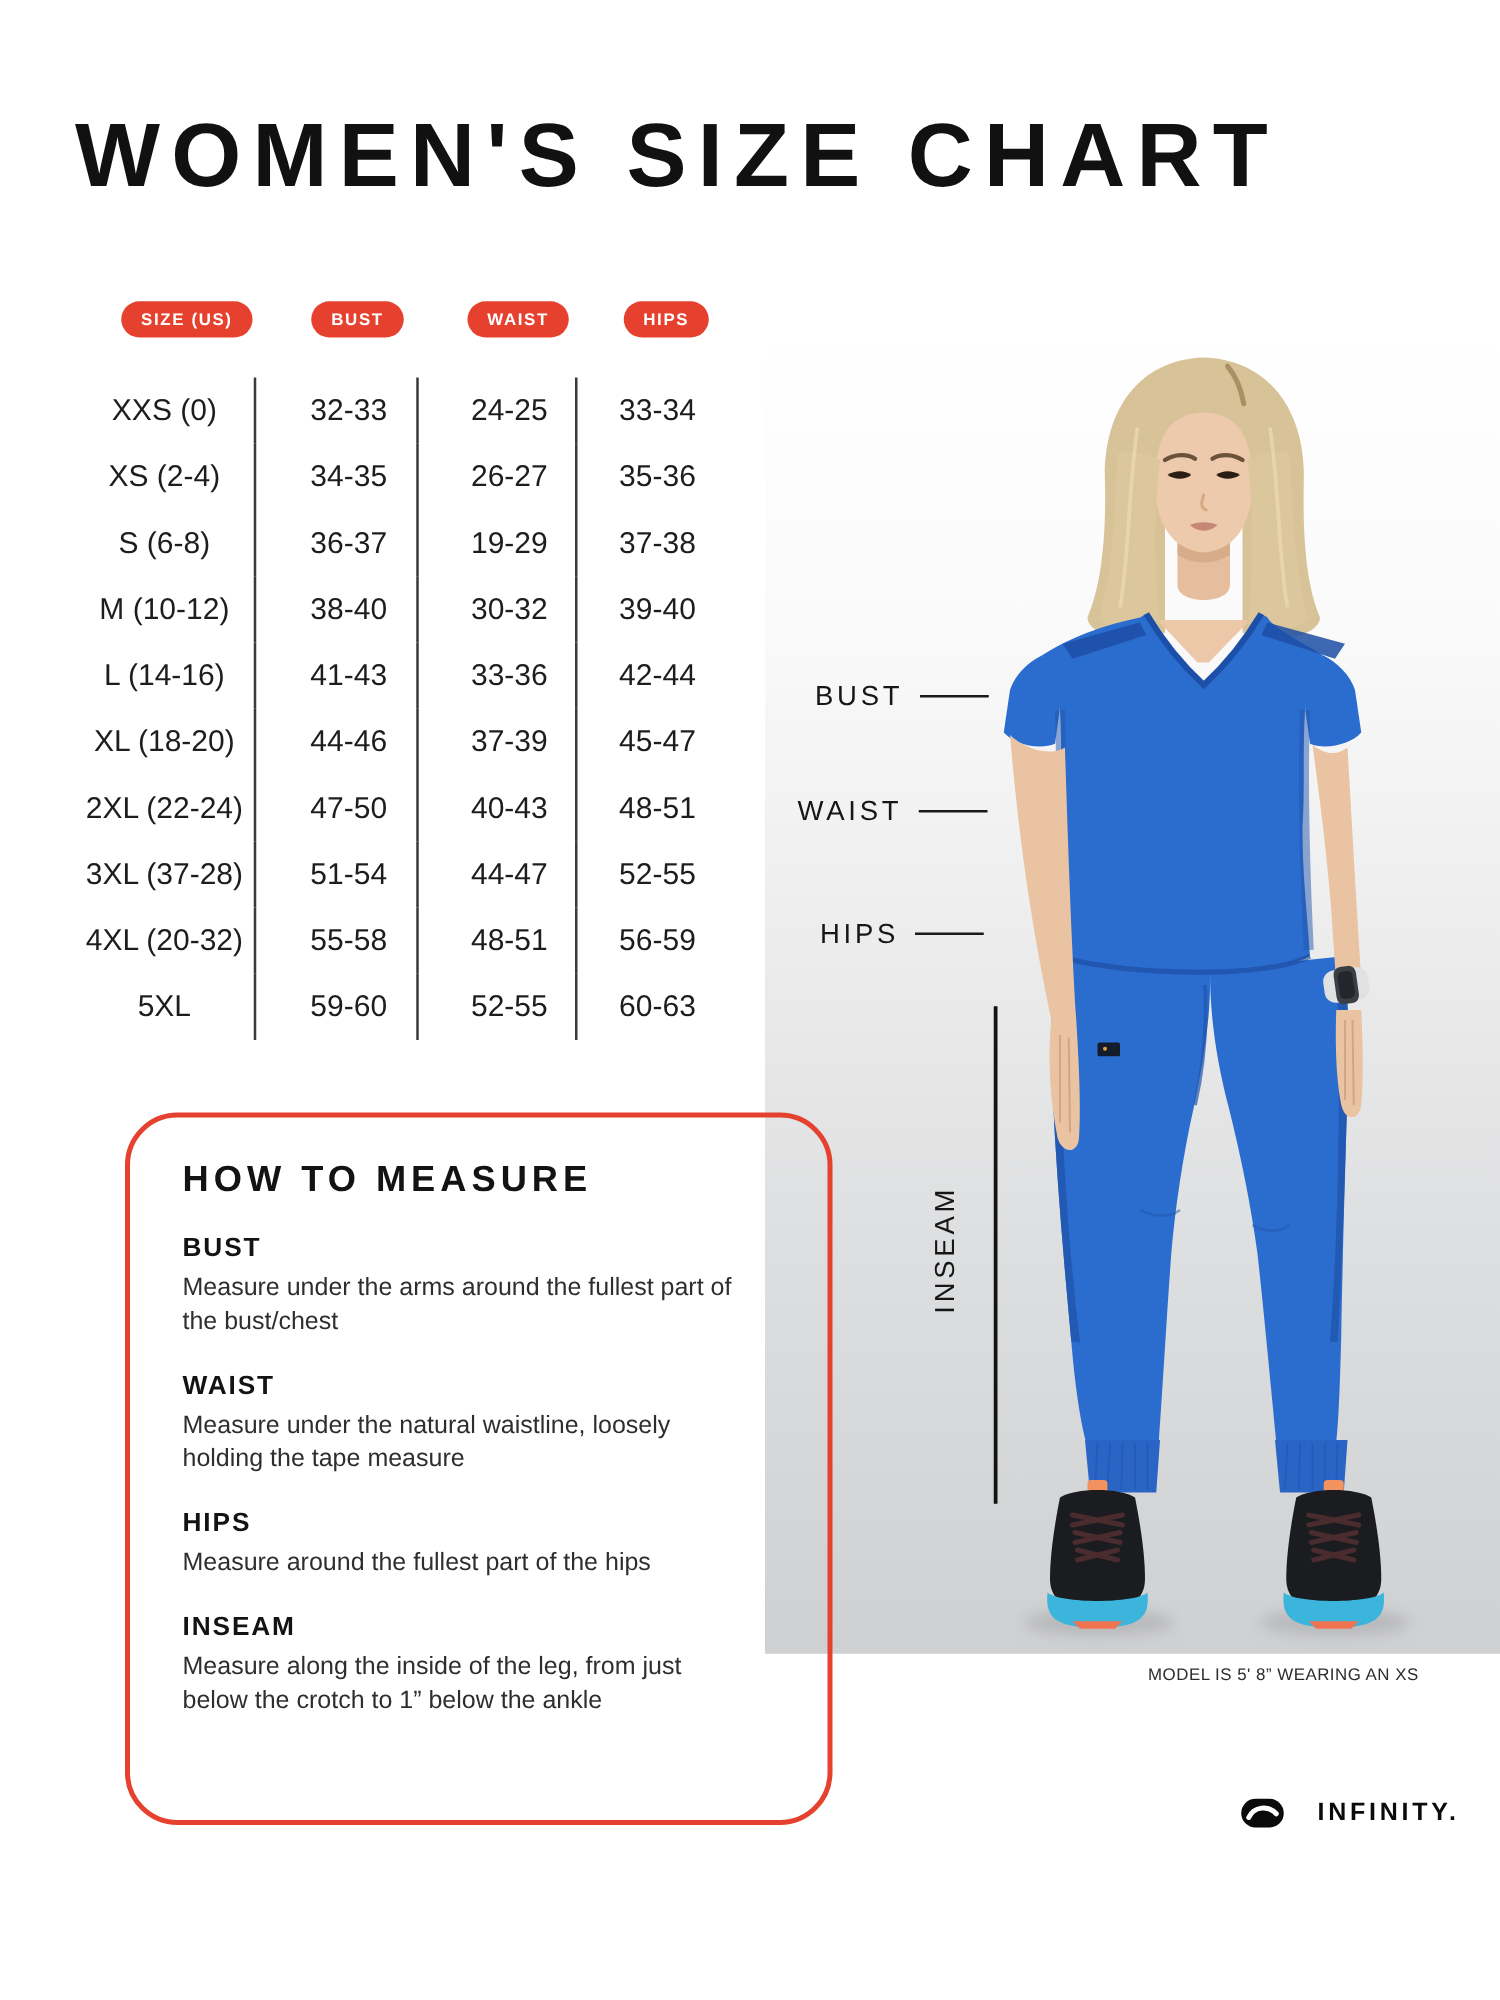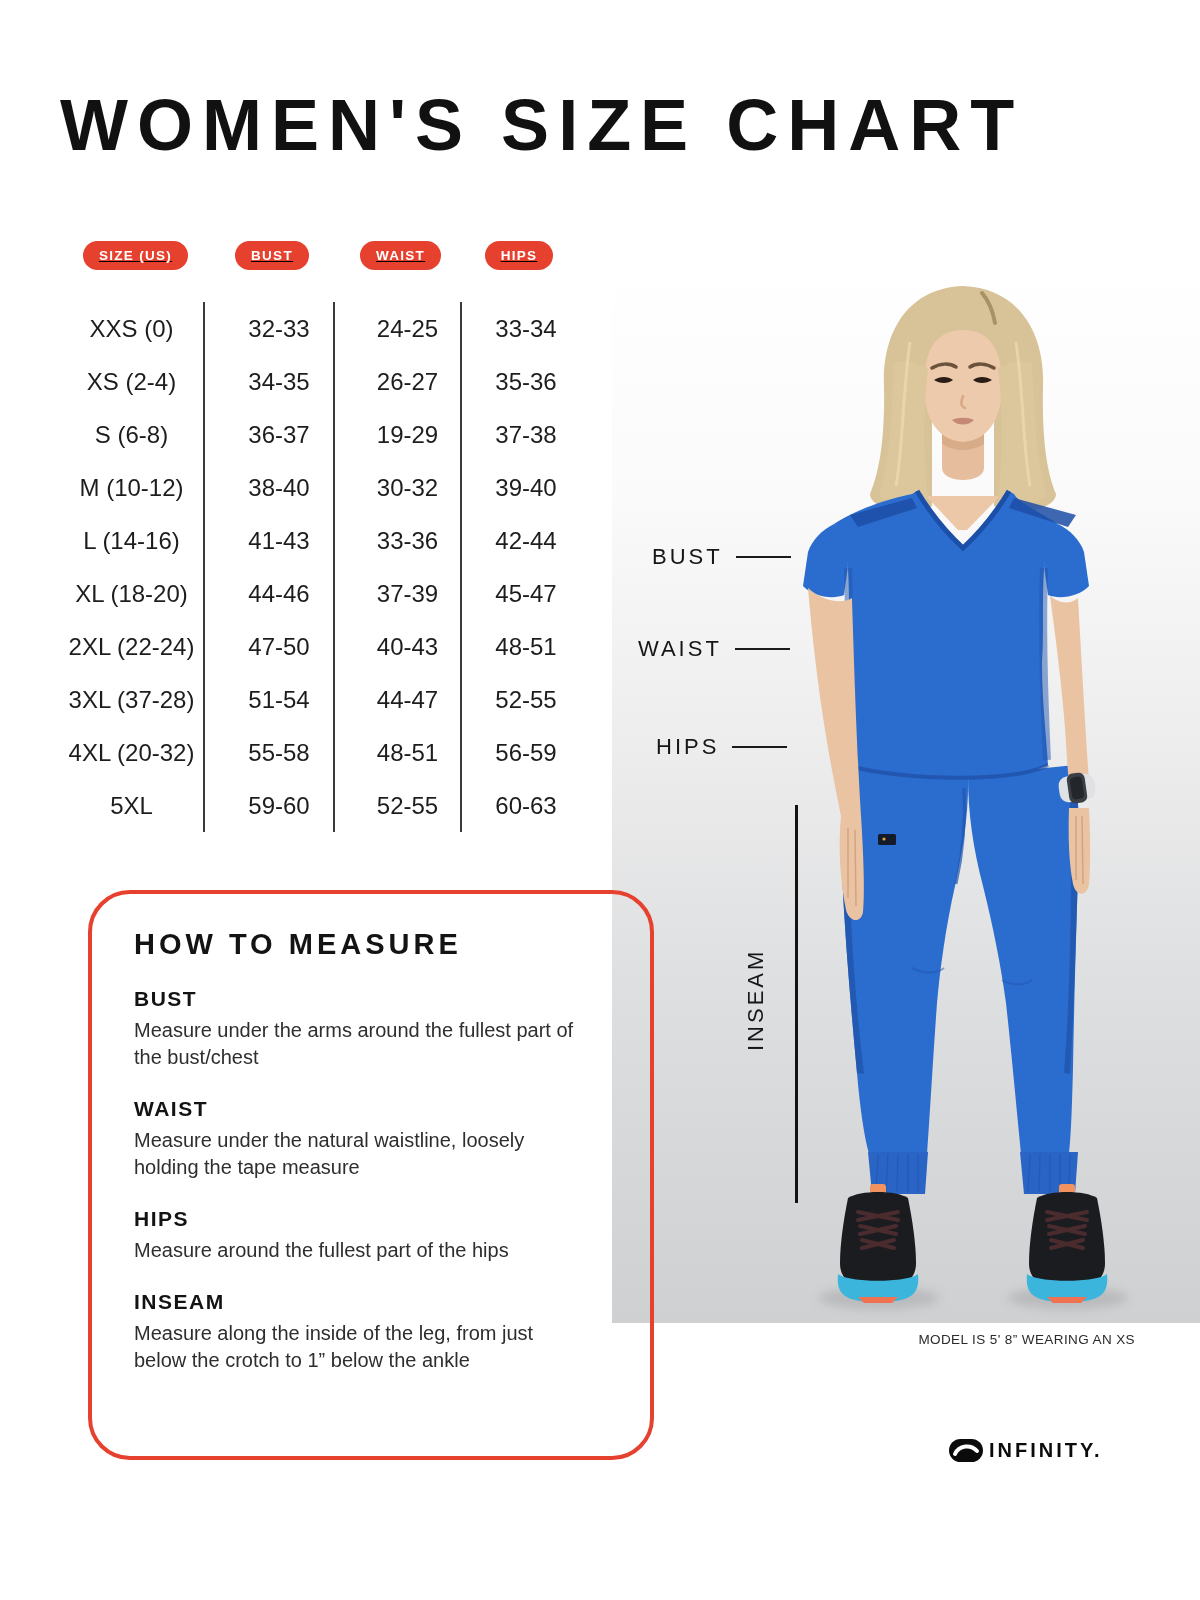--- a/index.html
+++ b/index.html
@@ -8,22 +8,22 @@
 
   
   .page-title{
     position:absolute;left:60px;top:84px;
     font-size:72px;font-weight:700;color:#111;
     letter-spacing:9px;white-space:nowrap;
   }
 
   
   .pill-row{
-    position:absolute;left:64px;top:241px;width:510px;
-    display:grid;grid-template-columns:143px 130px 127px 110px;text-decoration:underline;
+    position:absolute;left:78px;top:241px;width:510px;
+    display:grid;grid-template-columns:143px 130px 127px 110px;
   }
   .pill-cell{display:flex;justify-content:center;align-items:center;}
   .pill{
     background:var(--accent-red,#e6412e);color:#fff;
     font-size:13.5px;font-weight:700;letter-spacing:1.3px;
     padding:7px 16px;border-radius:15px;white-space:nowrap;
   }
   .size-rows{
     position:absolute;left:60px;top:302px;width:510px;
     display:grid;grid-template-columns:143px 130px 127px 110px;grid-auto-rows:53px;
@@ -58,39 +58,39 @@
     font-size:22px;color:#161616;letter-spacing:3px;
     display:flex;align-items:center;justify-content:center;
   }
   .photo-caption{
     position:absolute;right:65px;top:1332px;
     font-size:13.5px;color:#2b2b2b;letter-spacing:0.4px;z-index:1;
   }
 
   
   .measure-box{
-    position:absolute;left:88px;top:890px;width:566px;height:570px;
+    position:absolute;left:100px;top:890px;width:566px;height:570px;
     border:4px solid var(--accent-red,#e6412e);border-radius:42px;
     box-sizing:border-box;background:transparent;z-index:2;
     padding:34px 0 0 42px;
   }
   .measure-box h2{
     margin:0 0 2px 0;font-size:29px;font-weight:700;color:#131313;letter-spacing:4px;
   }
   .measure-section h3{
     margin:26px 0 6px 0;font-size:21px;font-weight:700;color:#131313;letter-spacing:1.5px;
   }
   .measure-section p{
     margin:0;width:452px;font-size:20px;line-height:27px;color:#2e2e2e;
   }
 
   
   .brand{
-    position:absolute;left:948px;top:1438px;
-    display:flex;align-items:center;gap:5px;z-index:2;
+    position:absolute;left:992px;top:1438px;
+    display:flex;align-items:center;gap:26px;z-index:2;
   }
   .brand .wordmark{
     font-size:20px;font-weight:700;color:#0b0b0b;letter-spacing:3px;white-space:nowrap;
   }
 
   
   .fill-blue{fill:var(--scrub-blue,#2b6ccf);}
   .fill-blue-dark{fill:var(--scrub-blue-dark,#2156ad);}
   .stroke-blue-dark{stroke:var(--scrub-blue-dark,#2156ad);}
 </style>

